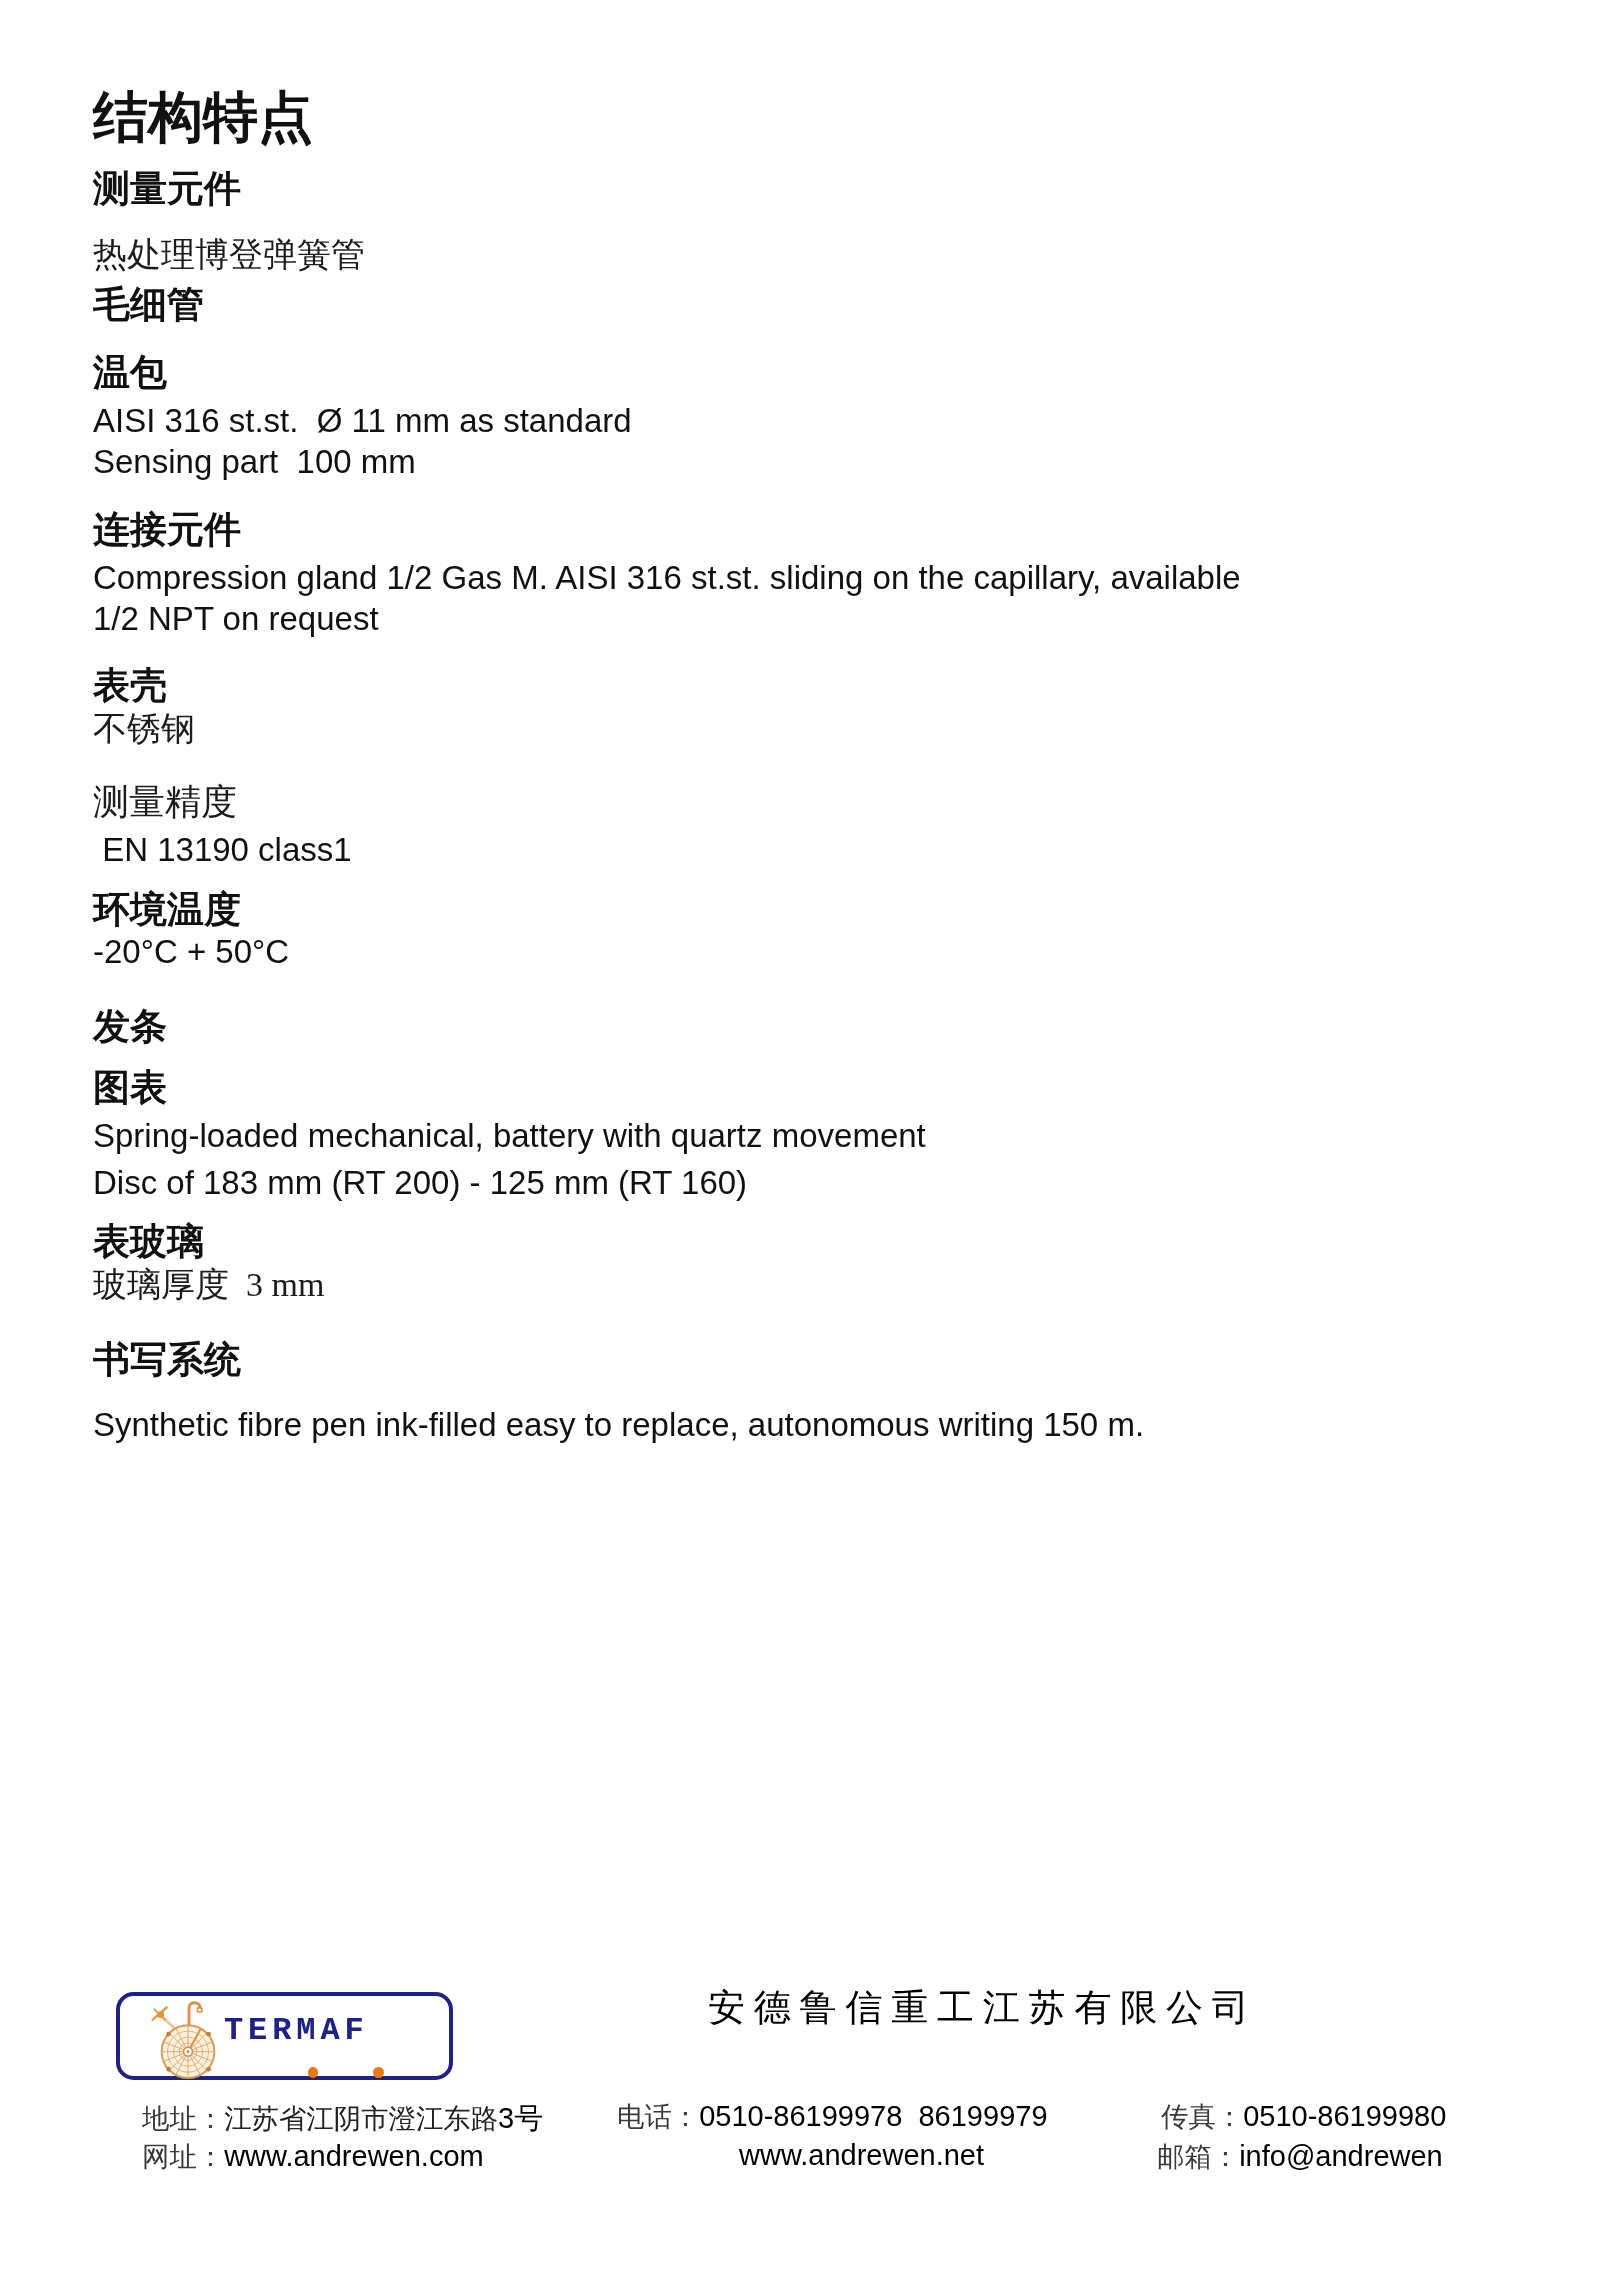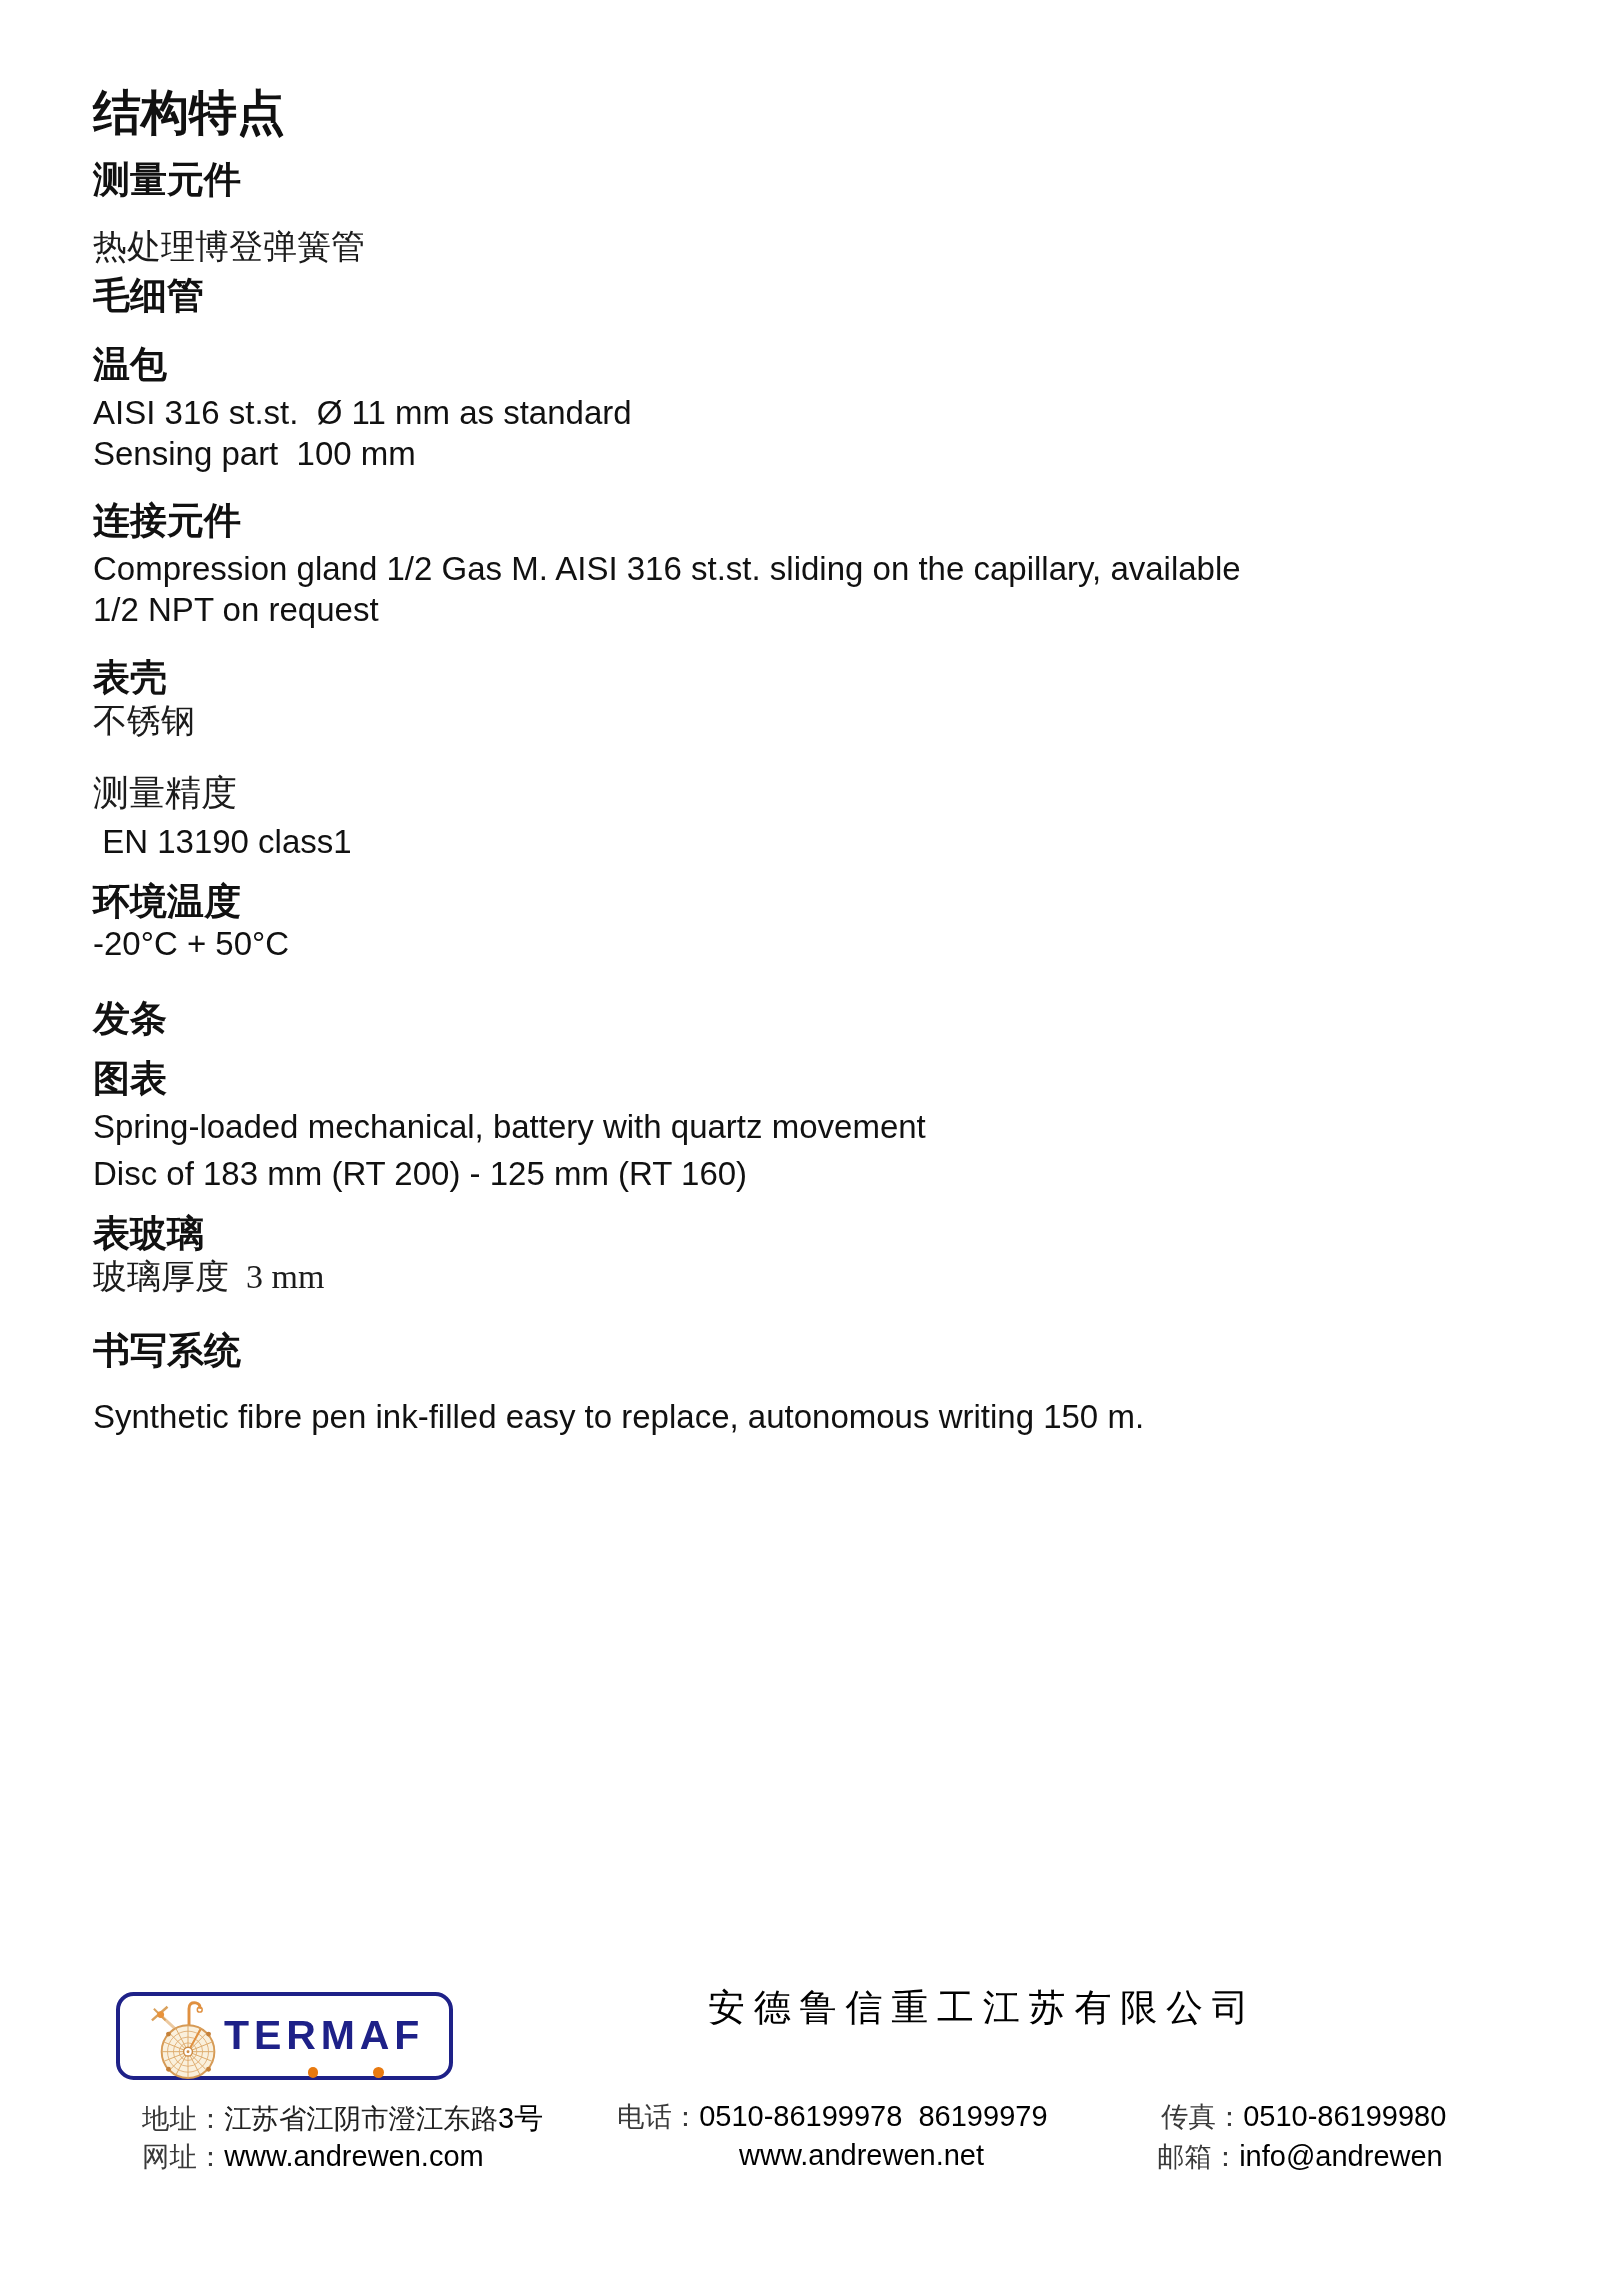--- a/index.html
+++ b/index.html
@@ -1,38 +1,38 @@
 <!DOCTYPE html>
 <html><head>
 <meta charset="utf-8">
 <style>
   html,body{margin:0;padding:0;background:#888;}
   .page{position:relative;width:1620px;height:2270px;background:#ffffff;overflow:hidden;
         font-family:"Liberation Sans",sans-serif;color:#111;}
   .content{position:absolute;left:93px;top:84px;width:1392px;}
   .blk{white-space:pre-wrap;}
-  .kind-title{font-size:48px;font-weight:bold;line-height:1.2;}
+  .kind-title{font-size:55px;font-weight:bold;line-height:1.2;}
   .kind-heading{font-size:37px;font-weight:bold;line-height:1.22;}
   .kind-heading-regular{font-size:36px;font-weight:normal;line-height:1.22;
         font-family:"Liberation Serif","DejaVu Serif",serif;color:#1c1c1c;}
   .kind-body{font-size:33px;line-height:1.24;}
   .kind-body-cjk{font-size:34px;line-height:1.22;
         font-family:"Liberation Serif","DejaVu Serif",serif;color:#1c1c1c;}
   .sp-0{margin-top:0;}
   .sp-1{margin-top:5.9px;}
   .sp-2{margin-top:15.7px;}
   .sp-3{margin-top:23.5px;}
   .sp-4{margin-top:31px;}
 
   
   .logo-box{position:absolute;left:116px;top:1992px;width:337px;height:88px;
         border:4.9px solid #1e2188;border-radius:17.6px;background:#fff;box-sizing:border-box;}
   .logo-icon{position:absolute;left:23.5px;top:1px;}
-  .termaf{position:absolute;left:104px;top:15.7px;font-size:41px;font-weight:bold;
-        color:#1e2188;letter-spacing:4.9px;font-family:Liberation Sans, sans-serif;
+  .termaf{position:absolute;left:104px;top:15.7px;font-size:32px;font-weight:bold;
+        color:#1e2188;letter-spacing:4.9px;font-family:Liberation Mono, monospace;
         white-space:nowrap;text-align:center;}
   .termaf-dot{position:absolute;bottom:-2px;width:10.8px;height:10.8px;border-radius:50%;
         background:#e87a10;}
   .dot-m{left:57%;}
   .dot-a{left:77%;}
   .company{position:absolute;left:708px;top:1983px;font-size:37px;letter-spacing:8.8px;
         color:#000;white-space:nowrap;}
   .frow{position:absolute;left:0;width:1620px;height:39px;}
   #frow1{top:2099px;}
   #frow2{top:2139px;}

